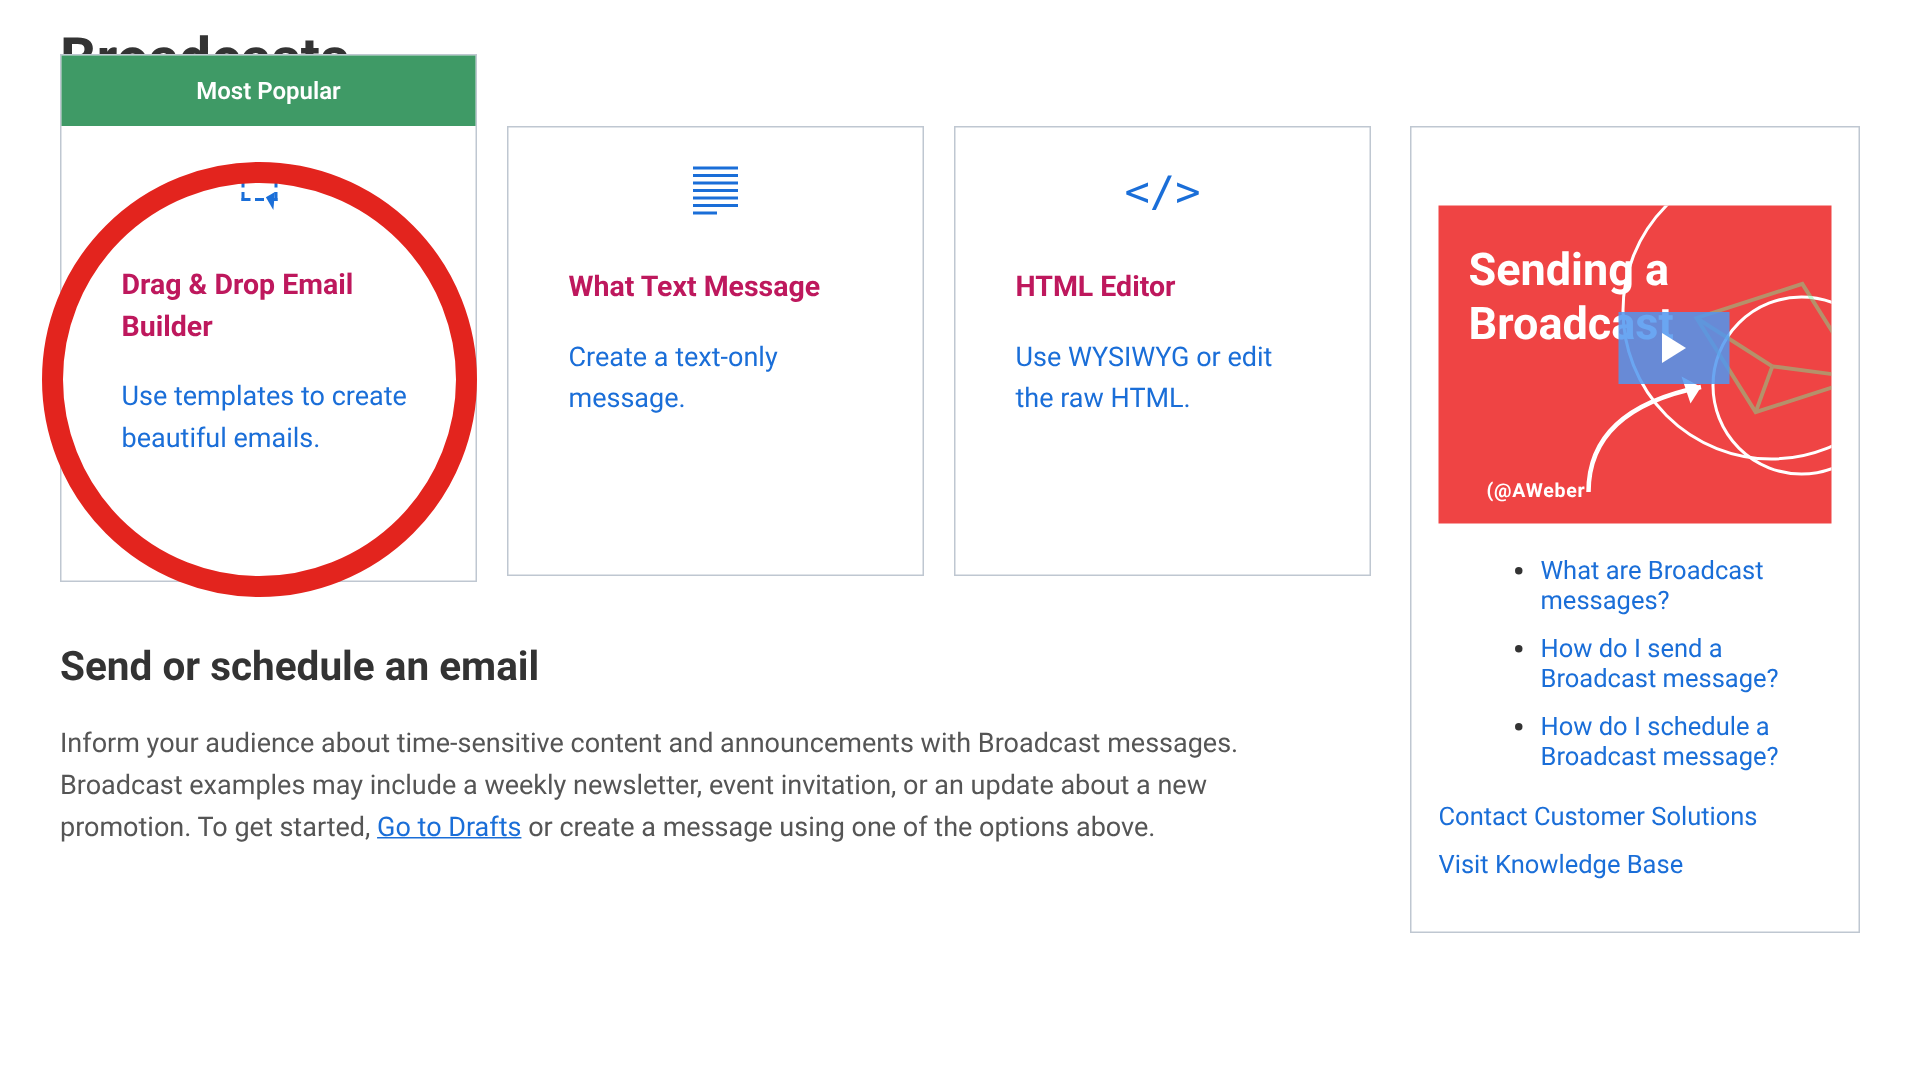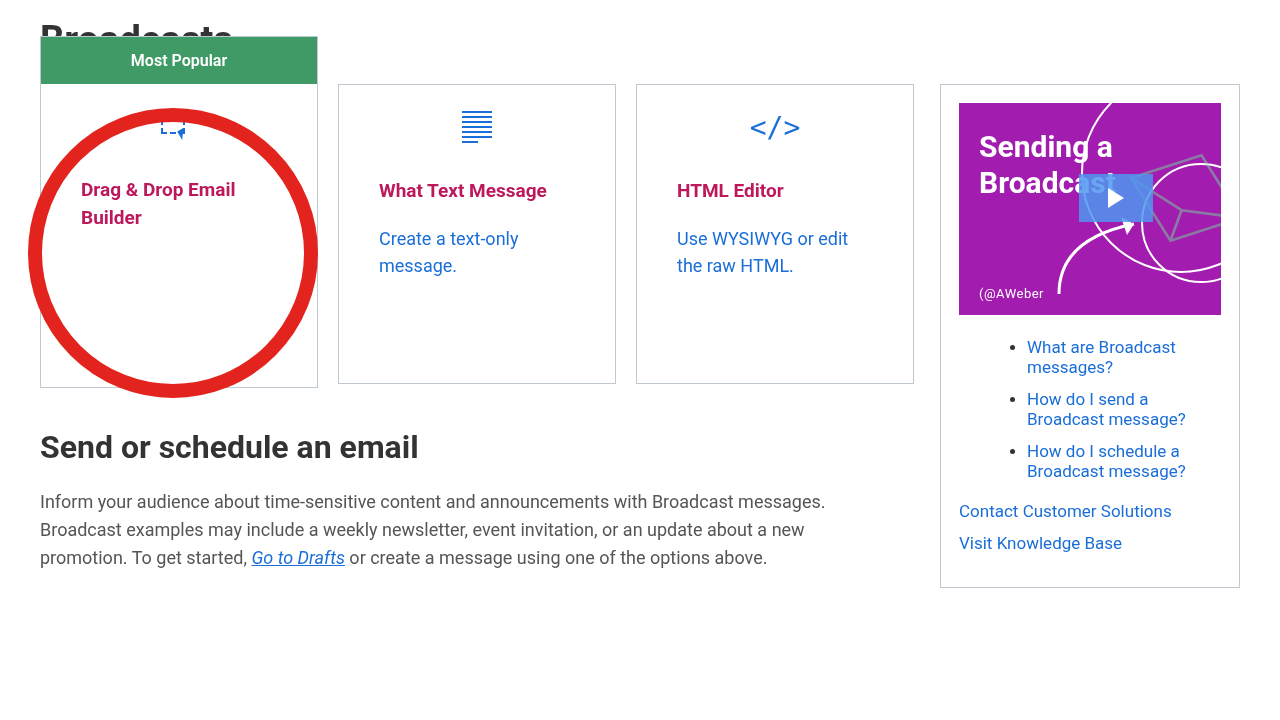--- a/index.html
+++ b/index.html
@@ -108,68 +108,68 @@
   
   .html-icon {
     font-family: ui-monospace, monospace;
     font-size: 28px;
     color: #1a6ed8;
     font-weight: 400;
   }
 
   
   .section-title {
-    font-size: 32px;
+    font-size: 27px;
     font-weight: 700;
     color: #333;
     margin-bottom: 22px;
   }
   .section-text {
     font-size: 18px;
     color: #555;
     line-height: 1.55;
     max-width: 840px;
   }
   .section-text a {
     color: #1a6ed8;
     text-decoration: underline;
-    font-style: italic;
   }
 
   
   .sidebar {
     flex: 1;
     border: 1px solid #bfc7d1;
     padding: 18px 18px 22px 18px;
     min-width: 0;
   }
   .video-thumb {
     width: 100%;
     height: 212px;
-    background: #a21caf;
+    background: #ef4444;
     position: relative;
     color: #fff;
     overflow: hidden;
     margin-bottom: 22px;
     cursor: pointer;
+    margin-top: 34px;
   }
   .video-title {
     font-size: 30px;
     font-weight: 700;
     line-height: 1.2;
     padding: 26px 20px 0 20px;
     position: relative;
     z-index: 2;
   }
   .video-brand {
     position: absolute;
-    left: 20px;
+    left: 32px;
     bottom: 14px;
     font-size: 13px;
-    font-weight: 400;
+    font-weight: 700;
     z-index: 2;
     letter-spacing: 0.5px;
   }
   .play-btn {
     position: absolute;
     left: 60%;
     top: 45%;
     transform: translate(-50%, -50%);
     width: 74px;
     height: 48px;
@@ -250,20 +250,21 @@
       <div class="cards-row">
 
         <div class="card card-first">
           <div class="card-badge">Most Popular</div>
           <div class="card-body">
             <div class="card-icon" style="width:36px;">
               <div class="dd-box"></div>
               <div class="dd-cursor"></div>
             </div>
             <div class="card-title">Drag &amp; Drop Email Builder</div>
+            <div class="card-desc">Use templates to create beautiful emails.</div>
           </div>
         </div>
 
         <div class="card">
           <div class="card-body">
             <div class="card-icon">
               <div class="pt-lines">
                 <span></span>
                   <span></span>
                   <span></span>

